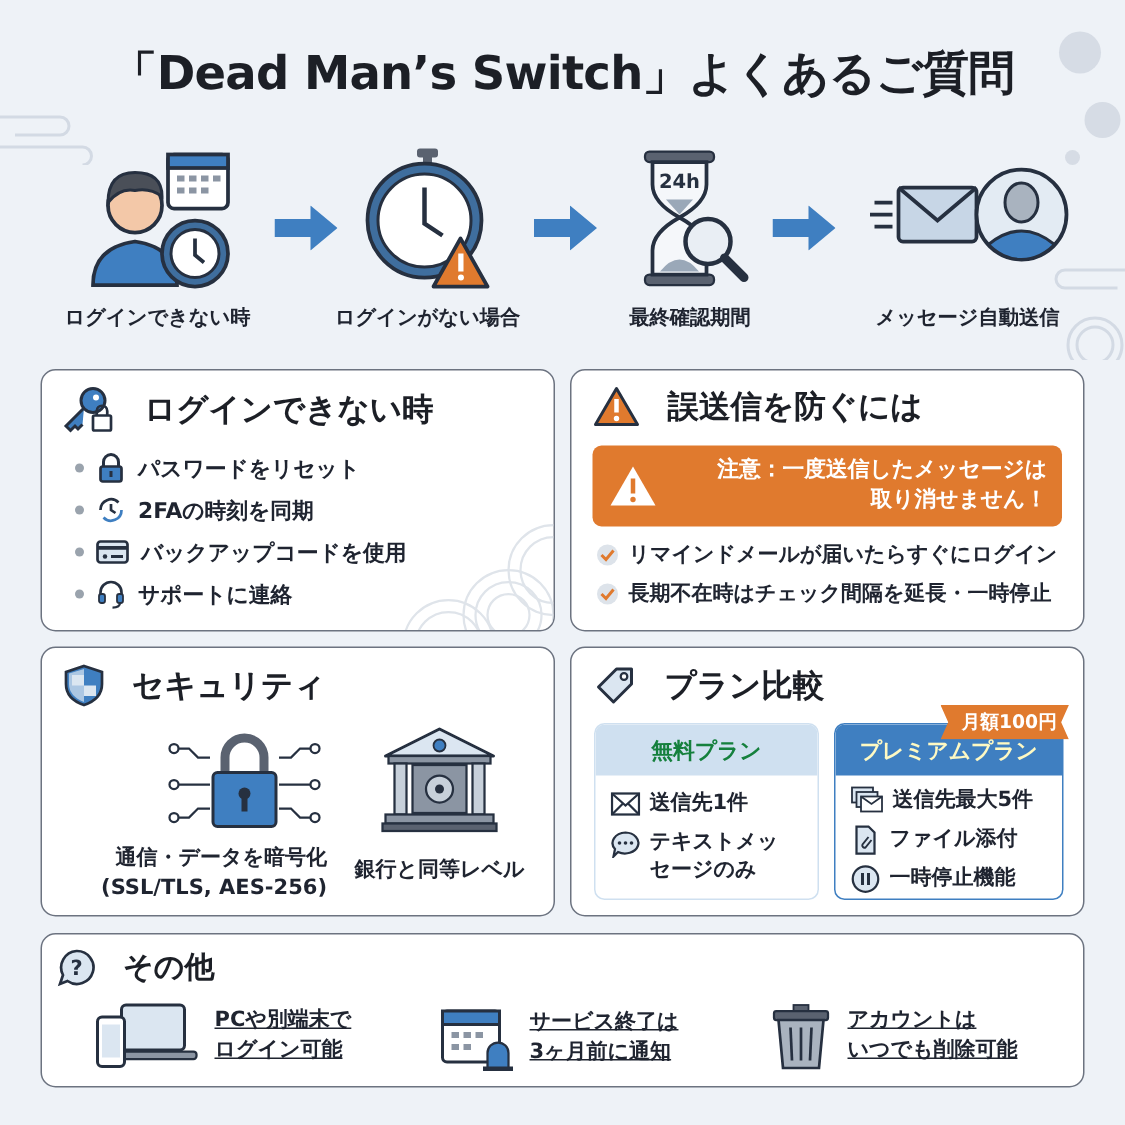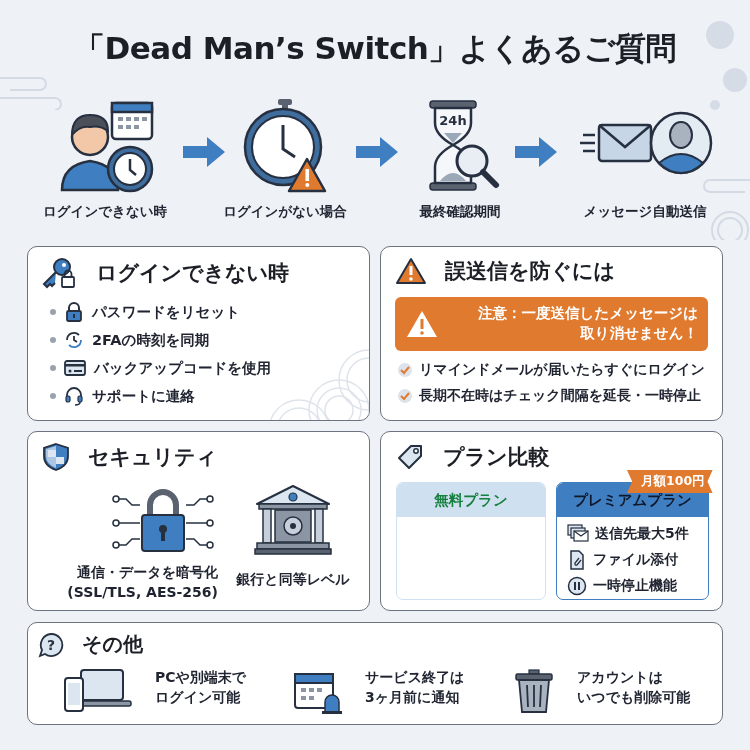--- a/index.html
+++ b/index.html
@@ -36,21 +36,21 @@
   .alert .txt { flex: 1; text-align: right; line-height: 1.35; }
   .check-item { display: flex; align-items: center; gap: 6px; font-size: 14px; font-weight: bold; height: 26px; white-space: nowrap; }
 
   .plan { position: absolute; border-radius: 7px; overflow: hidden; }
   .plan-h { height: 34px; display: flex; align-items: center; justify-content: center; font-weight: bold; font-size: 14.5px; }
   .plan-item { display: flex; align-items: flex-start; gap: 6px; font-size: 14px; font-weight: bold; padding: 3px 0 3px 10px; line-height: 1.4; }
   .ribbon {
     position: absolute; background: #e07a2e; color: #fff; font-weight: bold; font-size: 12.5px;
     padding: 3px 8px 3px 14px; clip-path: polygon(0 0, 100% 0, 94% 50%, 100% 100%, 0 100%, 6% 50%);
   }
-  .other-item { position: absolute; display: flex; gap: 22px; }
+  .other-item { position: absolute; display: flex; align-items: center; gap: 10px; text-decoration: underline; }
   .other-item .t { font-size: 14px; font-weight: bold; line-height: 1.4; }
 </style>
 </head>
 <body>
 
 <svg class="bg-wave" style="left:0;top:70px" width="70" height="40" viewBox="0 0 70 40">
   <g fill="none" stroke="#d3dae4" stroke-width="2">
       <path d="M0 8 H40 a6 6 0 0 1 0 12 H10"></path>
       <path d="M0 28 H55 a6 6 0 0 1 0 12"></path>
     </g>
@@ -321,23 +321,41 @@
 <div class="card" style="left:380px;top:431px;width:343px;height:180px">
   <div class="card-h" style="position:absolute;left:14px;top:10px">
     <svg width="30" height="30" viewBox="0 0 30 30">
         <path d="M4 16 L16 4 H26 V14 L14 26 Z" fill="#dbe6f1" stroke="#263040" stroke-width="2" stroke-linejoin="round"></path>
         <circle cx="21" cy="9" r="2.2" fill="#fff" stroke="#263040" stroke-width="1.5"></circle>
       </svg>
     <span>プラン比較</span>
   </div>
   <div class="plan" style="left:15px;top:50px;width:150px;height:118px;border:1.5px solid #cfe0f0;background:#fff">
     <div class="plan-h" style="background:#cfe0f0;color:#15803d">無料プラン</div>
+    <div style="padding-top:6px">
+      <div class="plan-item">
+        <svg width="20" height="16" viewBox="0 0 20 16" style="margin-top:2px">
+            <rect x="1" y="1" width="18" height="14" fill="#fff" stroke="#263040" stroke-width="1.5"></rect>
+            <path d="M1 1 L10 9 L19 1 M1 15 L8 8 M19 15 L12 8" fill="none" stroke="#263040" stroke-width="1.5"></path>
+          </svg>
+        <span>送信先1件</span>
+      </div>
+      <div class="plan-item">
+        <svg width="20" height="18" viewBox="0 0 20 18" style="margin-top:2px">
+            <path d="M10 1 a9 7 0 1 1 -5 13 L2 17 L3 12 A9 7 0 0 1 10 1Z" fill="#dbe6f1" stroke="#263040" stroke-width="1.5"></path>
+            <circle cx="6" cy="8" r="1.2" fill="#263040"></circle>
+            <circle cx="10" cy="8" r="1.2" fill="#263040"></circle>
+            <circle cx="14" cy="8" r="1.2" fill="#263040"></circle>
+          </svg>
+        <span><span>テキストメッ</span><br><span>セージのみ</span></span>
+      </div>
+    </div>
   </div>
   <div class="plan" style="left:175px;top:50px;width:153px;height:118px;border:1.5px solid #3f7fc1;background:#fff">
-    <div class="plan-h" style="background:#3f7fc1;color:#0f172a">プレミアムプラン</div>
+    <div class="plan-h" style="background:#3f7fc1;color:#fef9c3">プレミアムプラン</div>
     <div style="padding-top:4px">
       <div class="plan-item">
         <svg width="22" height="18" viewBox="0 0 22 18">
             <rect x="1" y="1" width="14" height="10" fill="#dbe6f1" stroke="#263040" stroke-width="1.2"></rect>
             <rect x="4" y="4" width="14" height="10" fill="#dbe6f1" stroke="#263040" stroke-width="1.2"></rect>
             <rect x="7" y="7" width="14" height="10" fill="#fff" stroke="#263040" stroke-width="1.2"></rect>
             <path d="M7 7 L14 12 L21 7" fill="none" stroke="#263040" stroke-width="1.2"></path>
           </svg>
         <span>送信先最大5件</span>
       </div>

